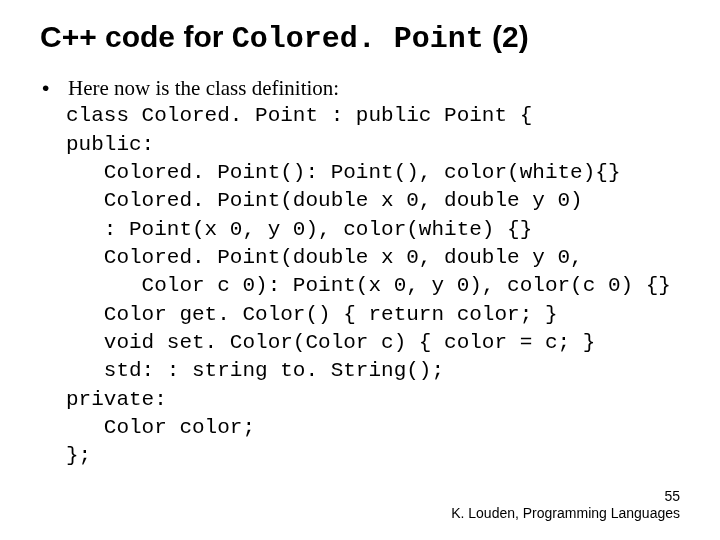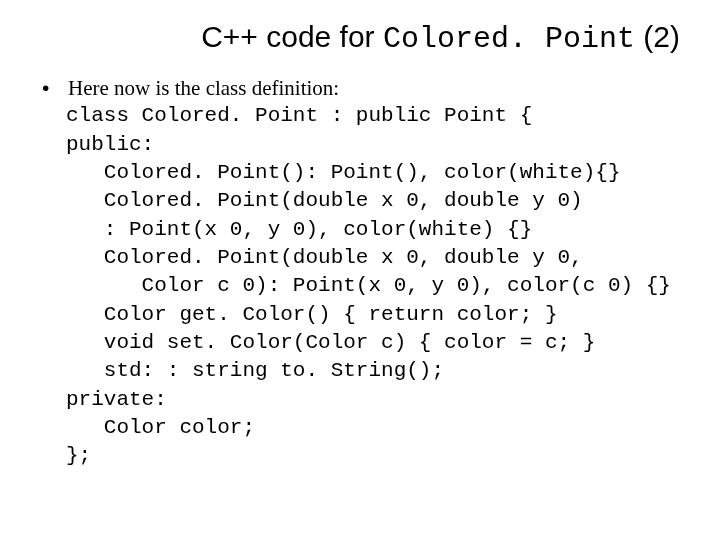--- a/index.html
+++ b/index.html
@@ -13,24 +13,24 @@
     overflow: hidden;
   }
   .slide {
     width: 720px;
     height: 540px;
     position: relative;
     box-sizing: border-box;
     padding: 20px 40px 0 40px;
   }
   .title {
-    text-align: right;
+    text-align: left;
     font-size: 30px;
     margin: 0 0 18px 0;
-    font-weight: normal;
+    font-weight: bold;
   }
   .title .mono {
     font-family: "Courier New", Courier, monospace;
   }
   .content {
     font-size: 21px;
     line-height: 1.35;
   }
   .bullet-row {
     display: flex;
@@ -89,14 +89,18 @@
 <span>   Colored. Point(double x 0, double y 0,</span>
 <span>      Color c 0): Point(x 0, y 0), color(c 0) {}</span>
 <span>   Color get. Color() { return color; }</span>
 <span>   void set. Color(Color c) { color = c; }</span>
 <span>   std: : string to. String();</span>
 <span>private:</span>
 <span>   Color color;</span>
 <span>};</span></div>
   </div>
 
+  <div class="footer">
+    <span class="pnum">55</span>
+    <span>K. Louden, Programming Languages</span>
+  </div>
 
 </div>
 
 </body></html>

